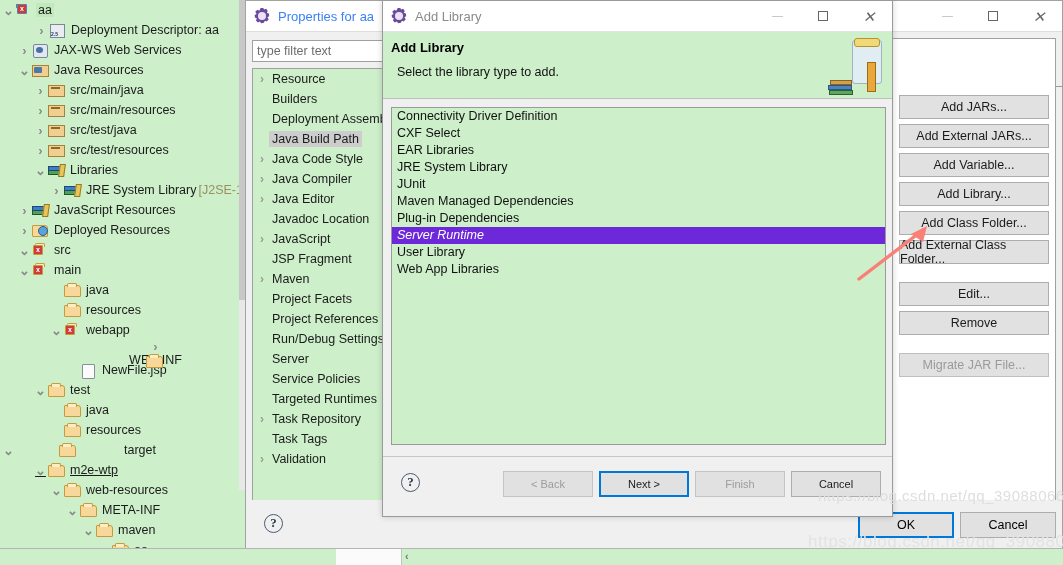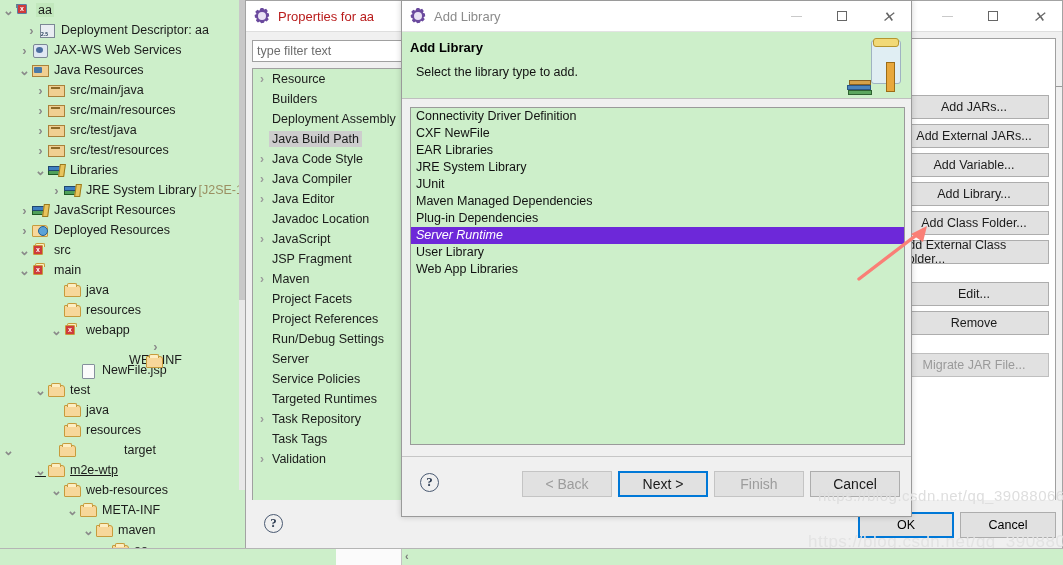--- a/index.html
+++ b/index.html
@@ -138,21 +138,21 @@
   #props {
     position:absolute; left:245px; top:0; width:818px; height:548px;
     background:#f0f0f0;
     border:1px solid #a3a3a3;
   }
   #props-titlebar {
     height:31px; background:#ffffff; display:flex; align-items:center;
     border-bottom:1px solid #dedede;
   }
   #props-title-text{
-    font-size:13px; color:#b91c1c; margin-left:8px;
+    font-size:13px; color:#3b82f6; margin-left:8px;
   }
   .gear-icon{
     width:16px; height:16px; margin-left:8px; position:relative; flex:0 0 auto;
   }
   .gear-icon::before{
     content:""; position:absolute; inset:0; background:#6b4a9e;
     clip-path:polygon(42% 0,58% 0,63% 10%,76% 5%,86% 18%,80% 29%,93% 35%,95% 52%,
       84% 58%,92% 71%,80% 84%,68% 79%,62% 92%,44% 95%,37% 84%,24% 91%,
       12% 78%,18% 66%,6% 60%,4% 43%,16% 37%,8% 24%,21% 11%,33% 17%);
   }
@@ -259,21 +259,21 @@
     display:flex; align-items:center; justify-content:center; font-size:12.5px;
   }
   #props-cancel-btn{
     position:absolute; right:6px; top:12px; width:96px; height:26px;
     background:#e1e1e1; border:1px solid #adadad;
     display:flex; align-items:center; justify-content:center; font-size:12.5px;
   }
 
   
   #addlib{
-    position:absolute; left:401px; top:0; width:511px; height:517px;
+    position:absolute; left:382px; top:0; width:511px; height:517px;
     background:#f0f0f0; border:1px solid #9a9a9a;
     box-shadow:0 0 6px rgba(0,0,0,.18);
   }
   #addlib-titlebar{
     height:31px; background:#ffffff; display:flex; align-items:center;
     border-bottom:1px solid #e3e3e3;
   }
   #addlib-title-text{ font-size:13px; color:#8b8b8b; margin-left:8px; }
   #addlib-header{
     height:67px; background:#cdefca; position:relative;
@@ -329,21 +329,21 @@
   }
   .wiz-help{
     position:absolute; left:18px; top:16px; width:19px; height:19px;
     border:1.6px solid #4a5a72; border-radius:50%; color:#2d3c52;
     font-size:13px; font-weight:bold; text-align:center; line-height:16px;
     font-family:"Liberation Serif", serif;
   }
   .wizbtn{
     position:absolute; top:14px; width:90px; height:26px;
     background:#e1e1e1; border:1px solid #adadad;
-    display:flex; align-items:center; justify-content:center; font-size:14px; color:#1b1b1b;
+    display:flex; align-items:center; justify-content:center; font-size:11px; color:#1b1b1b;
   }
   .wizbtn.disabled{ color:#9c9c9c; border-color:#c4c4c4; }
   .wizbtn.primary{ border:2px solid #0078d7; }
   #btn-back{ left:120px; }
   #btn-next{ left:216px; }
   #btn-finish{ left:312px; }
   #btn-cancel{ left:408px; }
 
   
   #annot-arrow{ position:absolute; left:855px; top:222px; width:80px; height:62px; pointer-events:none; }
@@ -373,21 +373,21 @@
 </head>
 <body>
 
 <div id="explorer">
   <div id="explorer-rows">
       <div class="tree-row sel" style="padding-left: 2px;">
         <span class="twist d"></span>
         <span class="ico ic-proj badge-x"></span>
         <span class="tlabel">aa</span>
       </div>
-      <div class="tree-row" style="padding-left: 25px;">
+      <div class="tree-row" style="padding-left: 3px; margin-left: 32px;">
         <span class="twist r"></span>
         <span class="ico ic-dd"></span>
         <span class="tlabel">Deployment Descriptor: aa</span>
       </div>
       <div class="tree-row" style="padding-left: 18px;">
         <span class="twist r"></span>
         <span class="ico ic-ws"></span>
         <span class="tlabel">JAX-WS Web Services</span>
       </div>
       <div class="tree-row" style="padding-left: 18px;">
@@ -717,21 +717,21 @@
         <i class="lid"></i>
         <i class="vbk"></i>
       <i class="bk3"></i>
         <i class="bk1"></i>
         <i class="bk2"></i>
     </div>
   </div>
 
   <div id="addlib-list">
       <div class="lib-row">Connectivity Driver Definition</div>
-      <div class="lib-row">CXF NewFile</div>
+      <div class="lib-row">CXF Select</div>
       <div class="lib-row">EAR Libraries</div>
       <div class="lib-row">JRE System Library</div>
       <div class="lib-row">JUnit</div>
       <div class="lib-row">Maven Managed Dependencies</div>
       <div class="lib-row">Plug-in Dependencies</div>
       <div class="lib-row selected">Server Runtime</div>
       <div class="lib-row">User Library</div>
       <div class="lib-row">Web App Libraries</div>
     </div>
 

